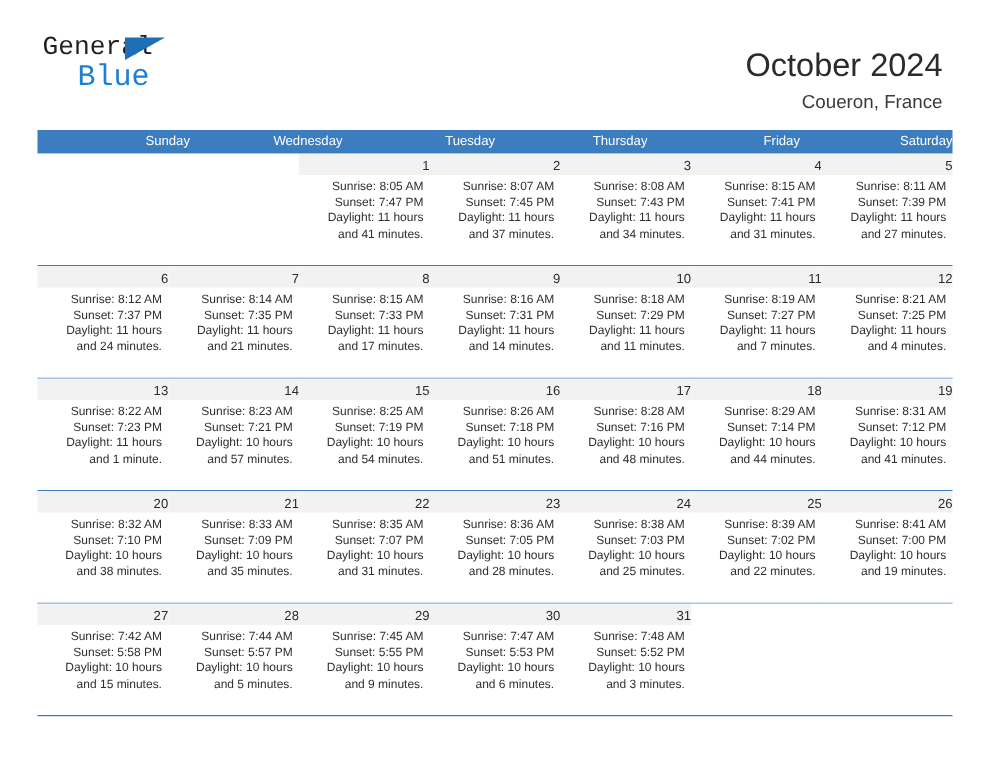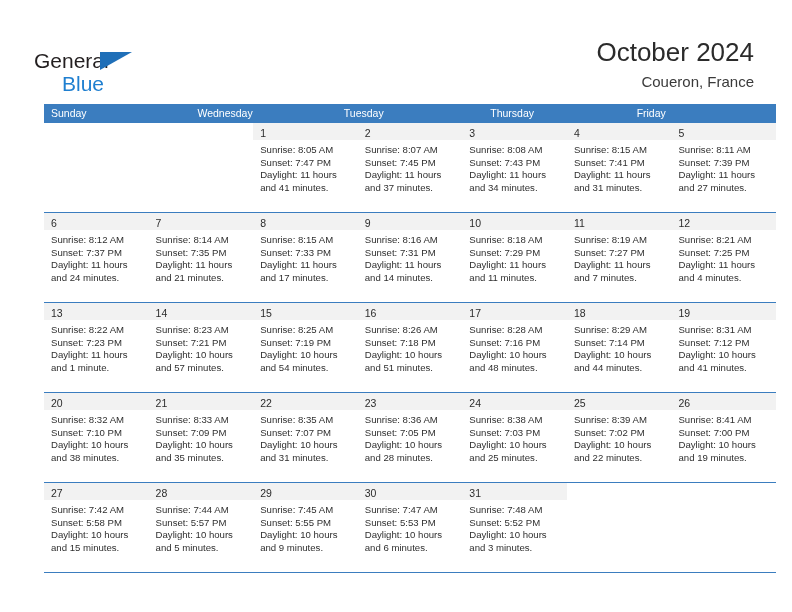--- a/index.html
+++ b/index.html
@@ -25,46 +25,47 @@
     position: absolute;
     left: 0;
     top: 0;
     width: 792px;
     height: 100px;
   }
 
   .logo {
     position: absolute;
     left: 34px;
-    top: 50px;
+    top: 28px;
     width: 120px;
     height: 44px;
     line-height: 1;
     user-select: none;
+    font-family: Liberation Mono, monospace;
   }
   .logo-row1 {
     position: relative;
     display: block;
     font-size: 21px;
     color: #231f20;
     letter-spacing: 0px;
     height: 22px;
   }
   .logo-tri {
     position: absolute;
     left: 66px;
     top: 2px;
     width: 0;
     height: 0;
     border-left: 32px solid #1f6fb8;
     border-bottom: 18px solid transparent;
   }
   .logo-row2 {
     display: block;
-    font-size: 21px;
+    font-size: 24px;
     color: #1f7fd0;
     margin-top: 1px;
     margin-left: 28px;
     height: 22px;
   }
 
   .title-block {
     position: absolute;
     right: 38px;
     top: 36px;
@@ -81,23 +82,24 @@
     font-size: 15px;
     color: #3a3a3a;
     line-height: 20px;
     margin-top: 4px;
     white-space: nowrap;
   }
 
   
   .calendar {
     position: absolute;
-    left: 44px;
+    left: 30px;
     top: 104px;
     width: 732px;
+    text-align: right;
   }
 
   .dow-header {
     display: flex;
     width: 100%;
     background: #3b7dbf;
     height: 19px;
   }
   .dow-cell {
     flex: 1 1 0;
@@ -170,20 +172,21 @@
   </div>
 
   <div class="calendar">
 
     <div class="dow-header">
       <div class="dow-cell">Sunday</div>
       <div class="dow-cell">Wednesday</div>
       <div class="dow-cell">Tuesday</div>
       <div class="dow-cell">Thursday</div>
       <div class="dow-cell">Friday</div>
+      <div class="dow-cell">Saturday</div>
     </div>
 
     <div id="weeks-container">
         <div class="week-row">
           <div class="day-cell empty">
             <div class="daynum-band"><span class="daynum"></span></div>
           </div>
           <div class="day-cell empty">
             <div class="daynum-band"><span class="daynum"></span></div>
           </div>

